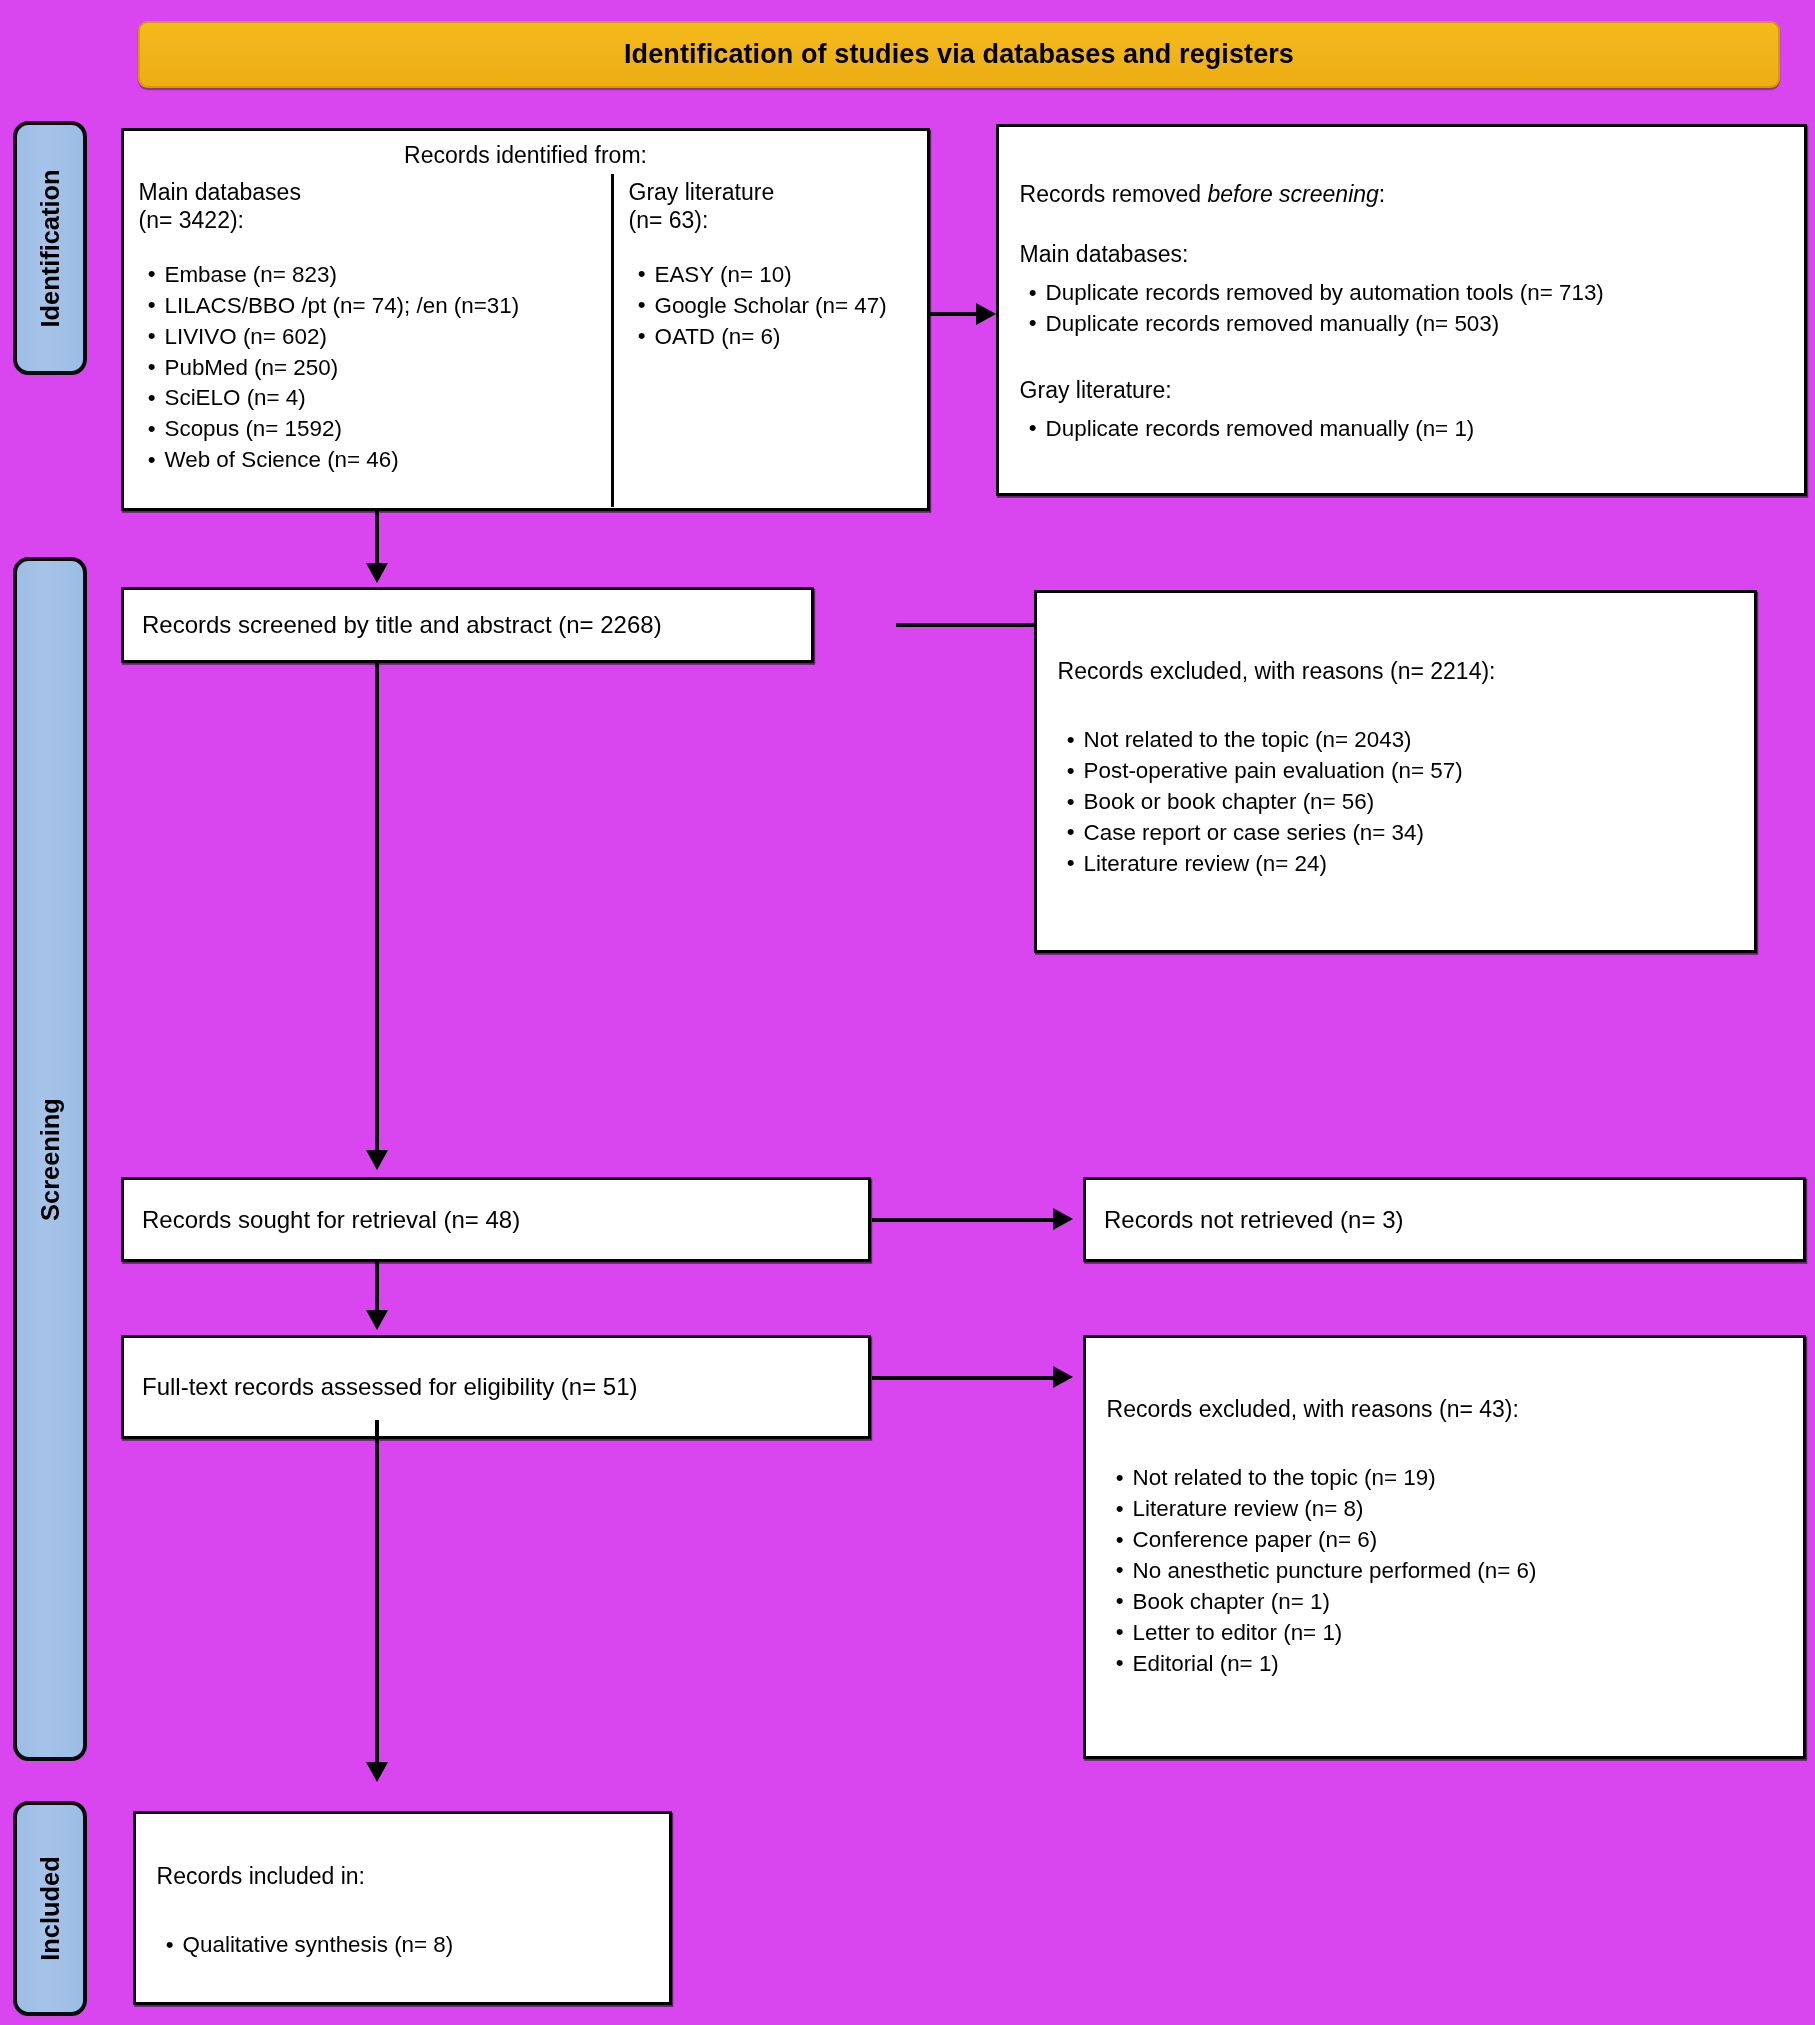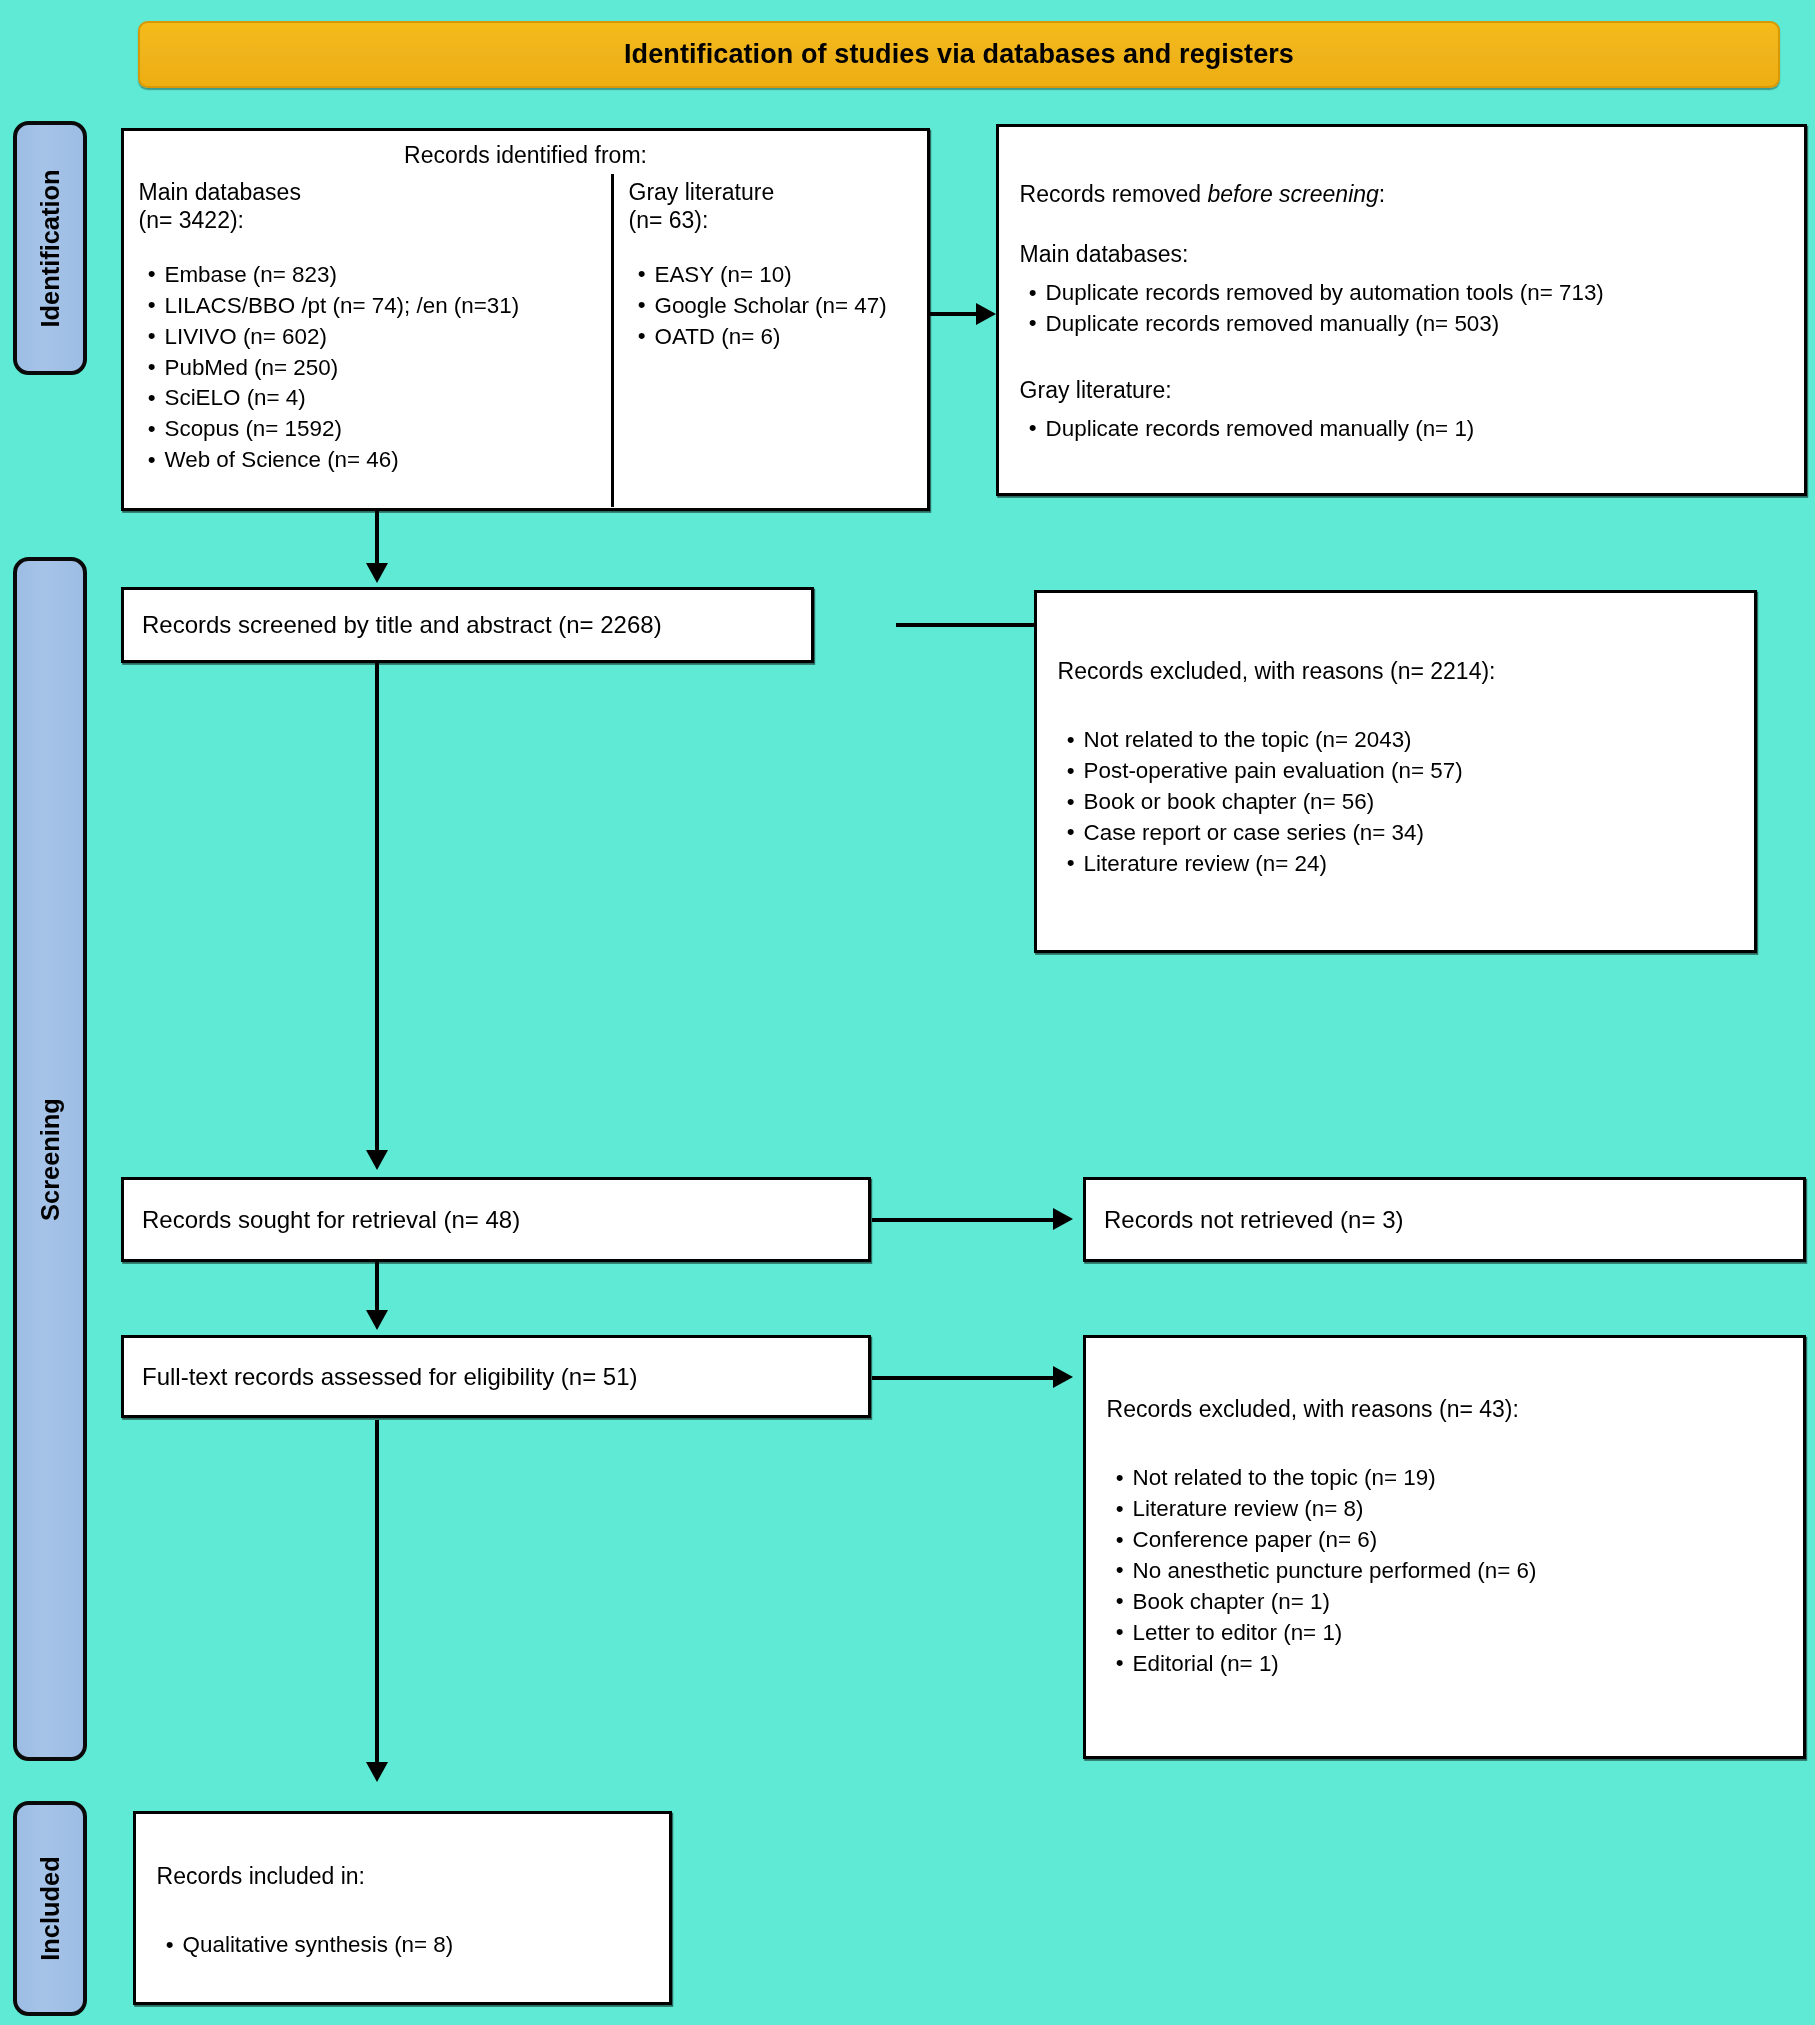--- a/index.html
+++ b/index.html
@@ -8,21 +8,21 @@
     padding: 0;
     background: #ffffff;
   }
   body {
     font-family: "Liberation Sans", sans-serif;
   }
   #canvas {
     position: relative;
     width: 1816px;
     height: 2025px;
-    background: #5eead4;
+    background: #d946ef;
     overflow: hidden;
   }
 
   
   .banner {
     position: absolute;
     left: 138px;
     top: 20.6px;
     width: 1638px;
     height: 63px;
@@ -272,21 +272,21 @@
   <div class="h-line" style="left:872px; top:1218px; width:188px;"></div>
   <div class="arrow-right" style="left:1053px; top:1208px;"></div>
 
   <div class="box" style="left:1083px; top:1177px; width:723px; height:85px;">
     <div class="single-line">Records not retrieved (n= 3)</div>
   </div>
 
   <div class="v-line" style="left:375px; top:1262px; width:3.6px; height:51px;"></div>
   <div class="arrow-down" style="left:366px; top:1310px;"></div>
 
-  <div class="box" style="left:121px; top:1335px; width:750px; height:83px;">
+  <div class="box" style="left:121px; top:1335px; width:750px; height:104px;">
     <div class="single-line">Full-text records assessed for eligibility (n= 51)</div>
   </div>
 
   <div class="h-line" style="left:872px; top:1376px; width:188px;"></div>
   <div class="arrow-right" style="left:1053px; top:1366px;"></div>
 
   <div class="box" style="left:1083px; top:1335px; width:723px; height:424px;">
     <div class="box-inner" style="padding:57px 20.6px 0 20.6px;">
       <div class="blk-head">Records excluded, with reasons (n= 43):</div>
       <div class="gap-md"></div>

